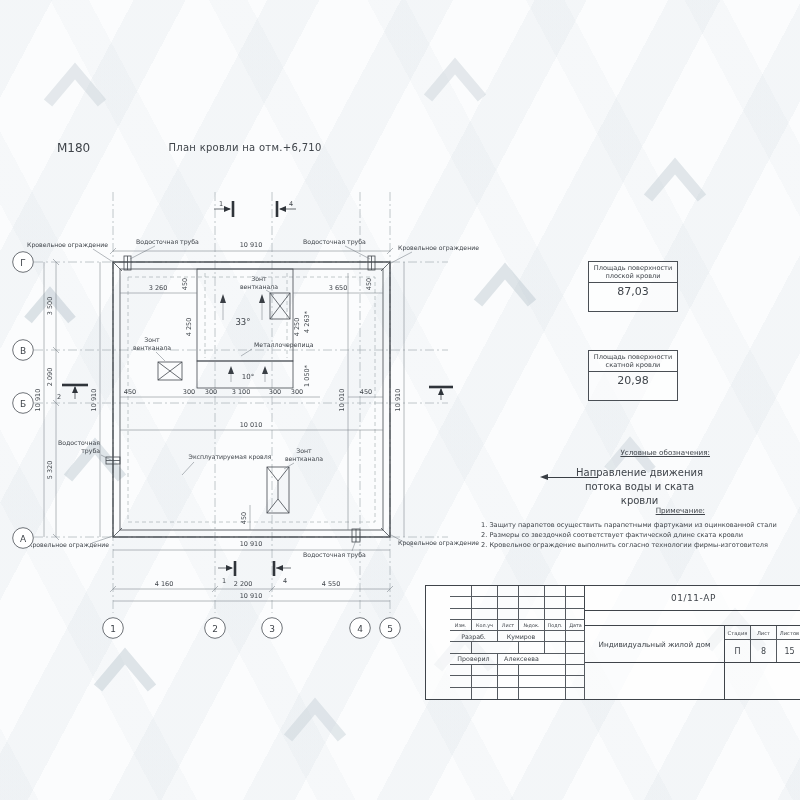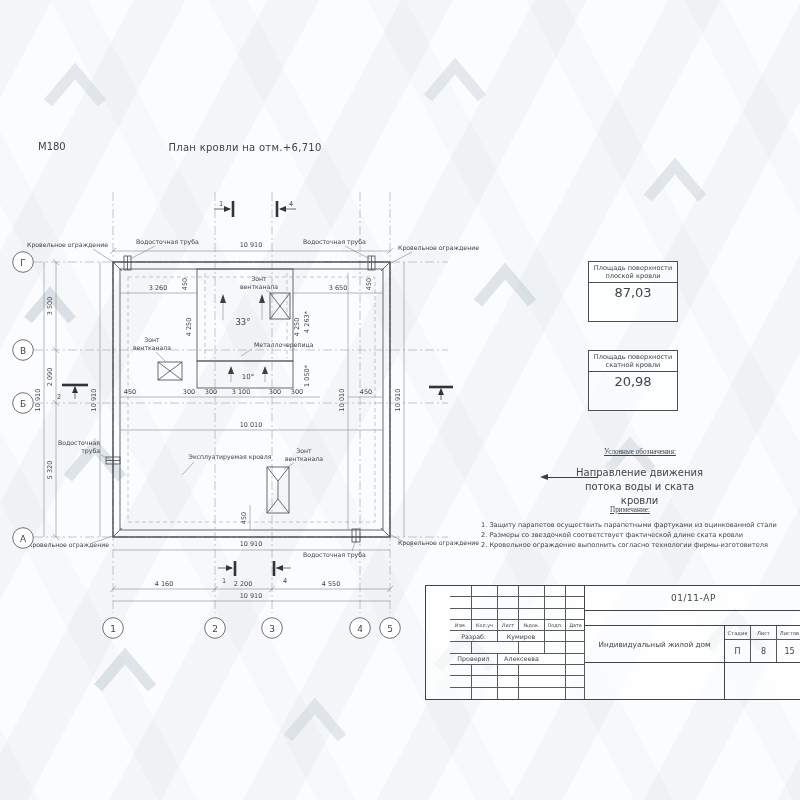--- a/index.html
+++ b/index.html
@@ -14,28 +14,28 @@
     position:absolute;inset:0;pointer-events:none;z-index:0;
     background:
       repeating-linear-gradient(118deg, rgba(176,192,204,0.10) 0 46px, rgba(255,255,255,0) 46px 118px),
       repeating-linear-gradient(62deg, rgba(186,200,210,0.08) 0 34px, rgba(255,255,255,0) 34px 140px);
   }
   .wm{position:absolute;pointer-events:none;z-index:0;opacity:0.45;}
   .wm svg{display:block;}
   .layer{position:absolute;inset:0;z-index:1;}
   .abs{position:absolute;}
   .t-title{font-size:10px;letter-spacing:0.3px;text-align:center;}
-  .t-scale{font-size:10px;}
+  .t-scale{font-size:12px;margin-left:19px;}
   
   .area-box{border:1px solid #4a4f55;width:88px;background:rgba(255,255,255,0.6);text-align:center;}
   .area-box .hd{font-size:6.6px;line-height:1.25;padding:2px 1px;border-bottom:1px solid #4a4f55;}
-  .area-box .val{font-size:13px;padding:2px 0 21px;}
+  .area-box .val{font-size:11px;padding:2px 0 13px;}
   
   .underl{text-decoration:underline;}
-  .legend-h{font-size:7.2px;text-align:center;font-family:Liberation Serif, serif;}
+  .legend-h{font-size:7.2px;text-align:right;}
   .legend-t{font-size:10px;text-align:center;line-height:1.4;}
   .arrow-line{height:0;border-top:1px solid #3a3f45;}
   .arrow-head{width:0;height:0;border-top:3px solid transparent;border-bottom:3px solid transparent;border-right:8px solid #3a3f45;}
   .notes{font-size:6.6px;line-height:1.5;}
   
   .tb{border:1.3px solid #3f444a;background:rgba(255,255,255,0.65);display:flex;padding-left:24px;}
   .tb *{box-sizing:border-box;}
   .tb-left{width:135px;display:grid;grid-template-columns:22px 26px 21px 26px 21px 19px;grid-auto-rows:11.3px;border-right:1px solid #3f444a;}
   .tb-left > div{border-right:1px solid #565b61;border-bottom:1px solid #565b61;font-size:4.9px;display:flex;align-items:center;justify-content:center;overflow:hidden;white-space:nowrap;}
   .tb-left > div:nth-child(6n){border-right:none;}

